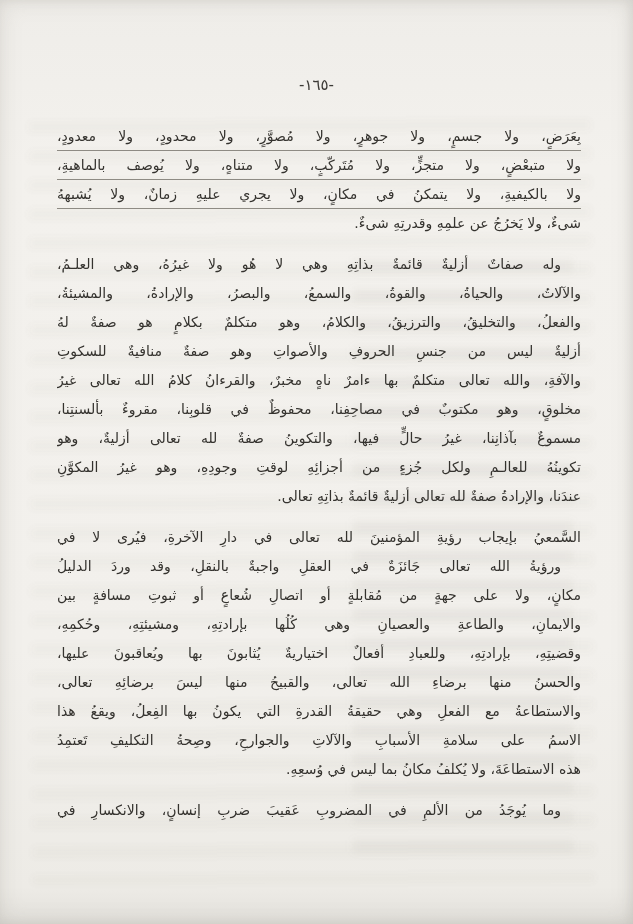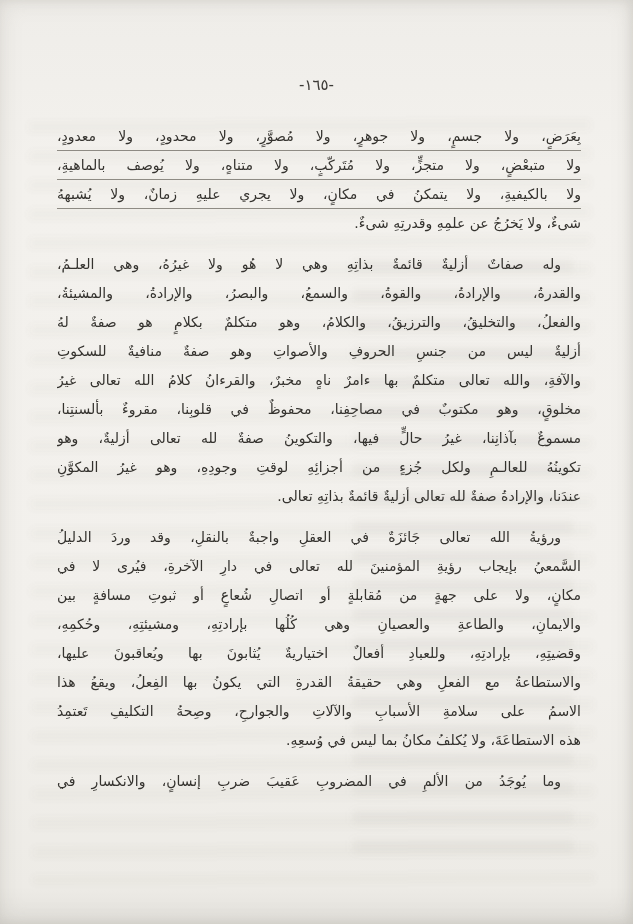--- a/index.html
+++ b/index.html
@@ -103,36 +103,37 @@
 
     <div class="para matn">
       <div class="line">بِعَرَضٍ، ولا جسمٍ، ولا جوهرٍ، ولا مُصوَّرٍ، ولا محدودٍ، ولا معدودٍ،</div>
       <div class="line">ولا متبعْضٍ، ولا متجزٍّ، ولا مُتَركّبٍ، ولا متناهٍ، ولا يُوصف بالماهيةِ،</div>
       <div class="line">ولا بالكيفيةِ، ولا يتمكنُ في مكانٍ، ولا يجري عليهِ زمانٌ، ولا يُشبههُ</div>
       <div class="line end"><span class="underline-text">شىءٌ، ولا يَخرُجُ عن علمِهِ وقدرتِهِ شىءٌ.</span></div>
     </div>
 
     <div class="para">
       <div class="line indent">وله صفاتٌ أزليةٌ قائمةٌ بذاتِهِ وهي لا هُو ولا غيرُهُ، وهي العلـمُ،</div>
-      <div class="line">والقدرةُ، والإرادةُ، والقوةُ، والسمعُ، والبصرُ، والإرادةُ، والمشيئةُ،</div>
+      <div class="line">والآلاتُ، والحياةُ، والقوةُ، والسمعُ، والبصرُ، والإرادةُ، والمشيئةُ،</div>
       <div class="line">والفعلُ، والتخليقُ، والترزيقُ، والكلامُ، وهو متكلمٌ بكلامٍ هو صفةٌ لهُ</div>
       <div class="line">أزليةٌ ليس من جنسِ الحروفِ والأصواتِ وهو صفةٌ منافيةٌ للسكوتِ</div>
       <div class="line">والآفةِ، والله تعالى متكلمٌ بها ءامرٌ ناهٍ مخبرٌ، والقرءانُ كلامُ الله تعالى غيرُ</div>
       <div class="line">مخلوقٍ، وهو مكتوبٌ في مصاحِفِنا، محفوظٌ في قلوبِنا، مقروءٌ بألسنتِنا،</div>
       <div class="line">مسموعٌ بآذانِنا، غيرُ حالٍّ فيها، والتكوينُ صفةٌ لله تعالى أزليةٌ، وهو</div>
       <div class="line">تكوينُهُ للعالـمِ ولكل جُزءٍ من أجزائِهِ لوقتِ وجودِهِ، وهو غيرُ المكوَّنِ</div>
       <div class="line end">عندَنا، والإرادةُ صفةٌ لله تعالى أزليةٌ قائمةٌ بذاتِهِ تعالى.</div>
     </div>
 
     <div class="para">
+      <div class="line">السَّمعيُ بإيجاب رؤيةِ المؤمنينَ لله تعالى في دارِ الآخرةِ، فيُرى لا في</div>
       <div class="line indent">ورؤيةُ الله تعالى جَائزَةٌ في العقلِ واجبةٌ بالنقلِ، وقد وردَ الدليلُ</div>
-      <div class="line">السَّمعيُ بإيجاب رؤيةِ المؤمنينَ لله تعالى في دارِ الآخرةِ، فيُرى لا في</div>
       <div class="line">مكانٍ، ولا على جهةٍ من مُقابلةٍ أو اتصالِ شُعاعٍ أو ثبوتِ مسافةٍ بين</div>
       <div class="line">والايمانِ، والطاعةِ والعصيانِ وهي كُلُها بإرادتِهِ، ومشيئتِهِ، وحُكمِهِ،</div>
       <div class="line">وقضيتِهِ، بإرادتِهِ، وللعبادِ أفعالٌ اختياريةٌ يُثابونَ بها ويُعاقبونَ عليها،</div>
+      <div class="line">والحسنُ منها برضاءِ الله تعالى، والقبيحُ منها ليسَ برضائِهِ تعالى،</div>
       <div class="line">والاستطاعةُ مع الفعلِ وهي حقيقةُ القدرةِ التي يكونُ بها الفِعلُ، ويقعُ هذا</div>
       <div class="line">الاسمُ على سلامةِ الأسبابِ والآلاتِ والجوارحِ، وصِحةُ التكليفِ تَعتمِدُ</div>
       <div class="line end">هذه الاستطاعَةَ، ولا يُكلفُ مكانُ بما ليس في وُسعِهِ.</div>
     </div>
 
     <div class="para">
       <div class="line indent">وما يُوجَدُ من الألمِ في المضروبِ عَقيبَ ضربِ إنسانٍ، والانكسارِ في</div>
     </div>
 
   </div>

